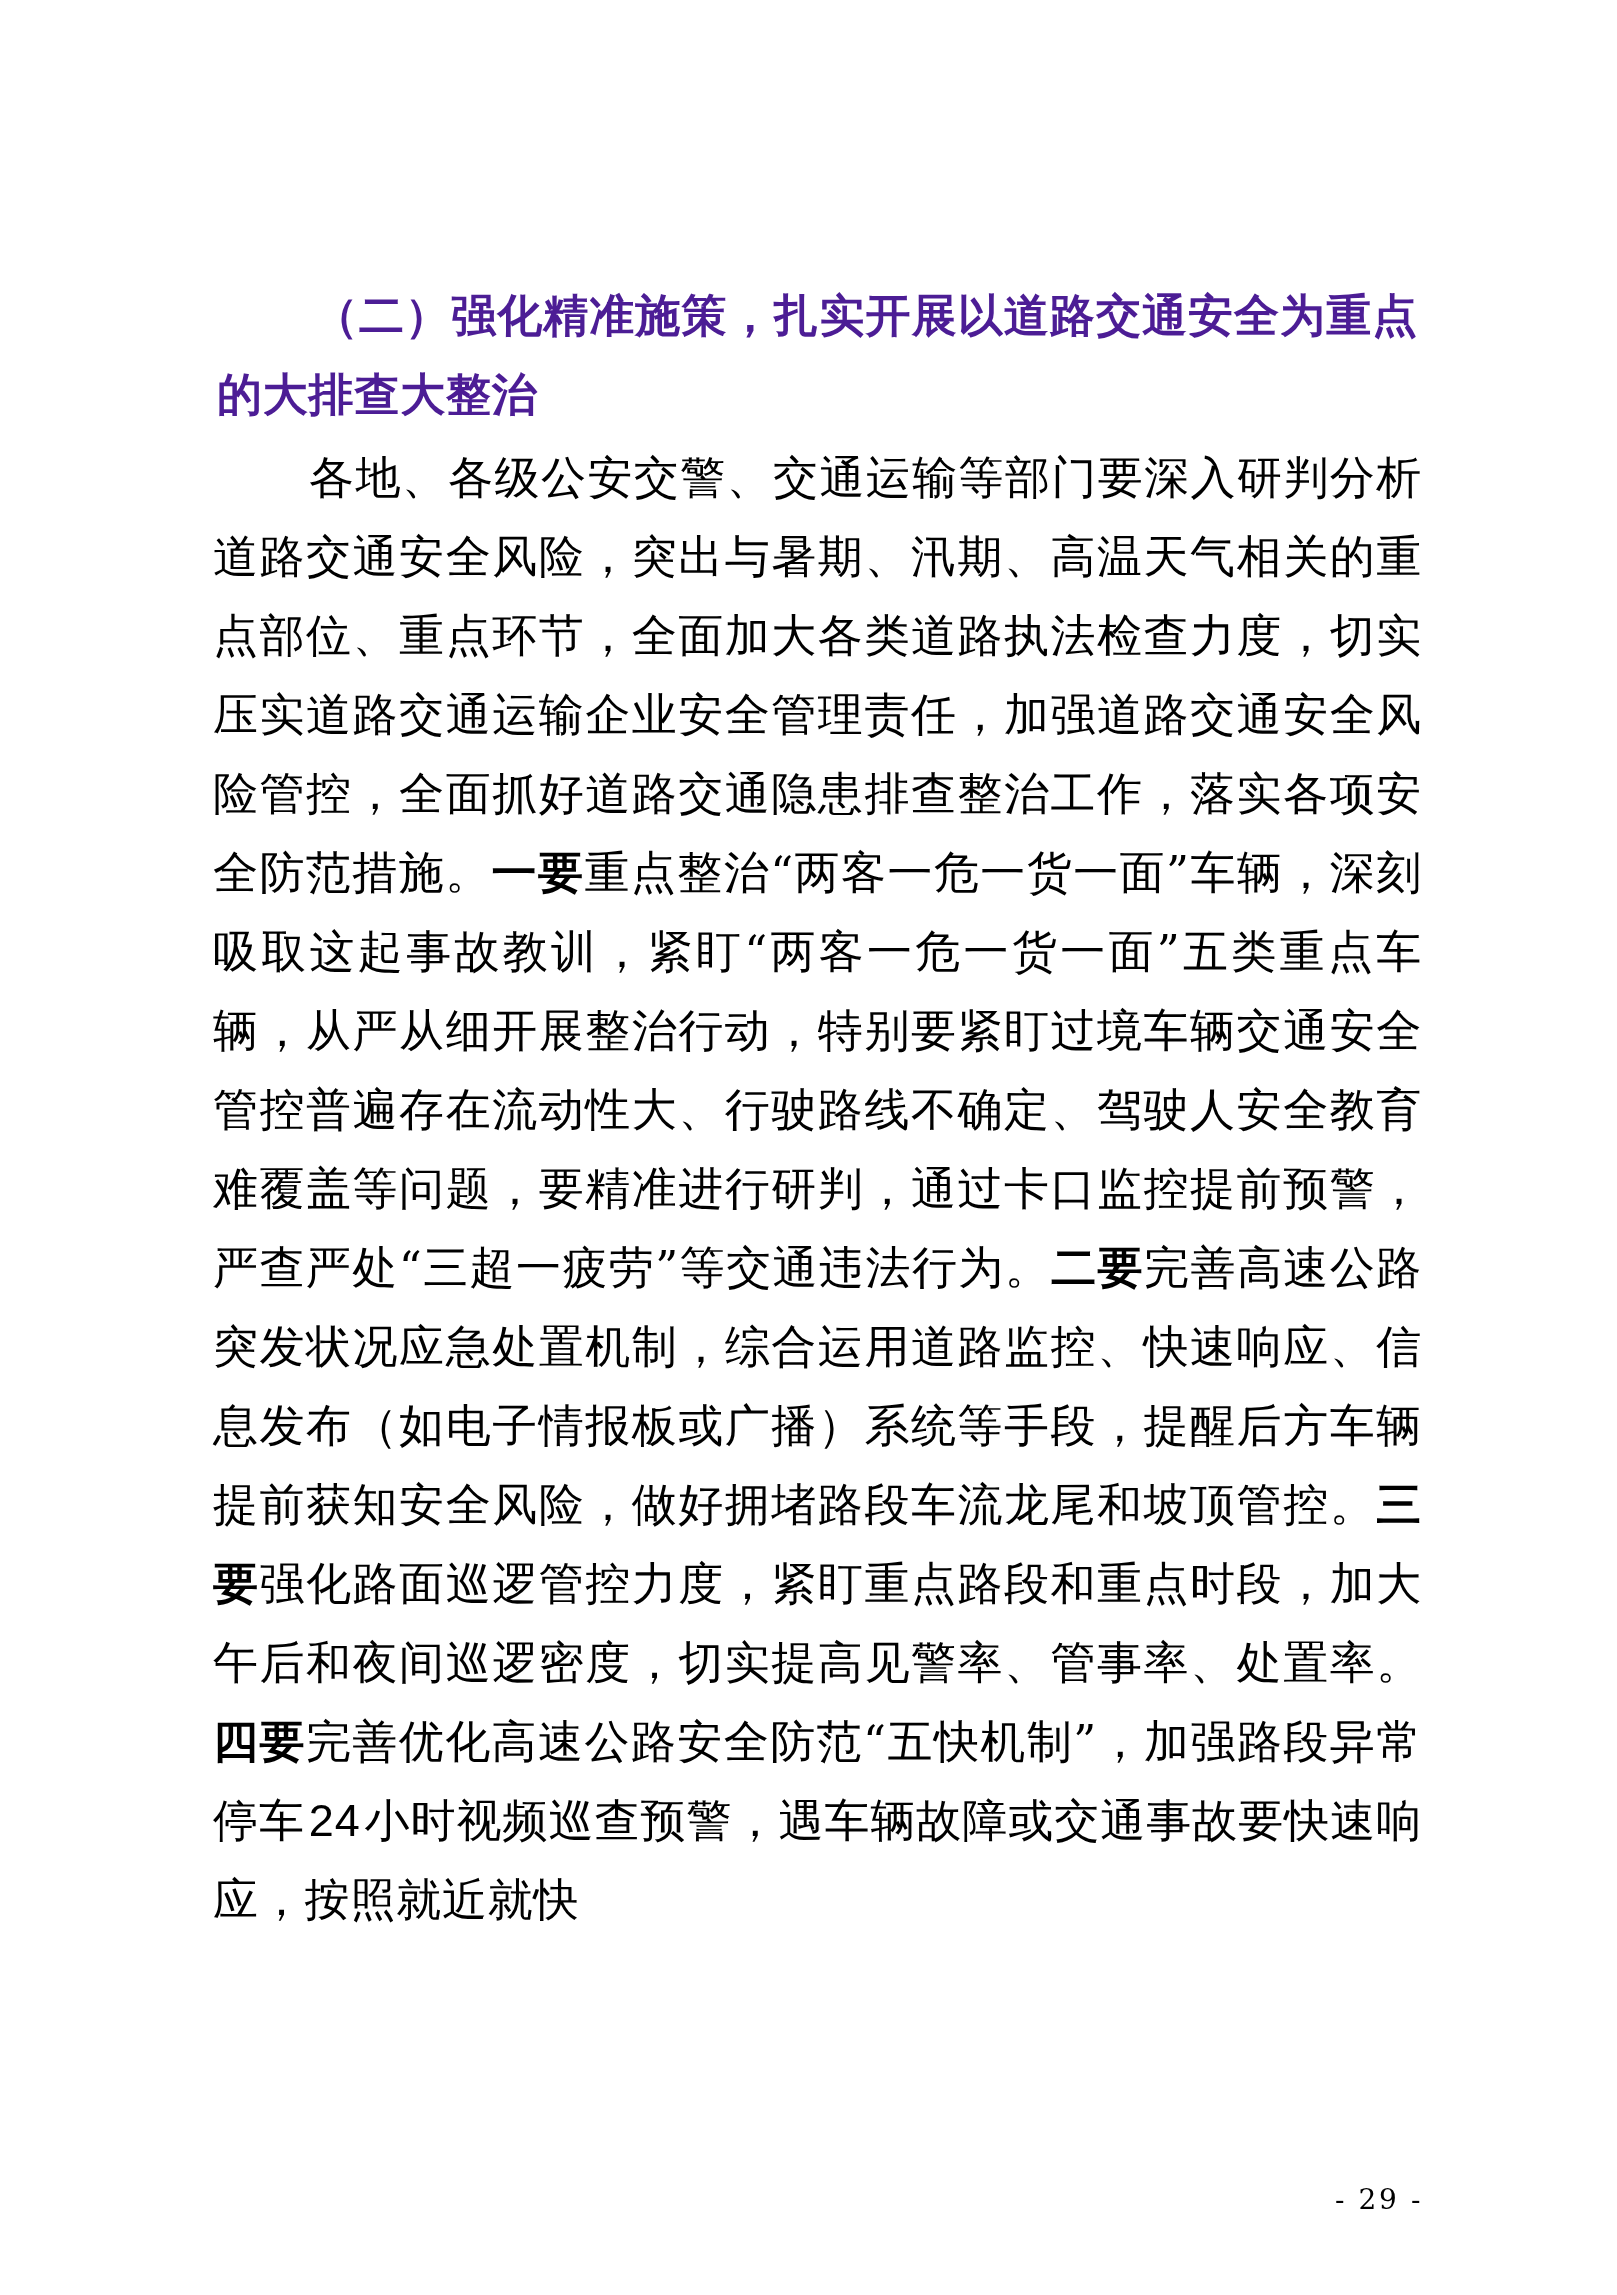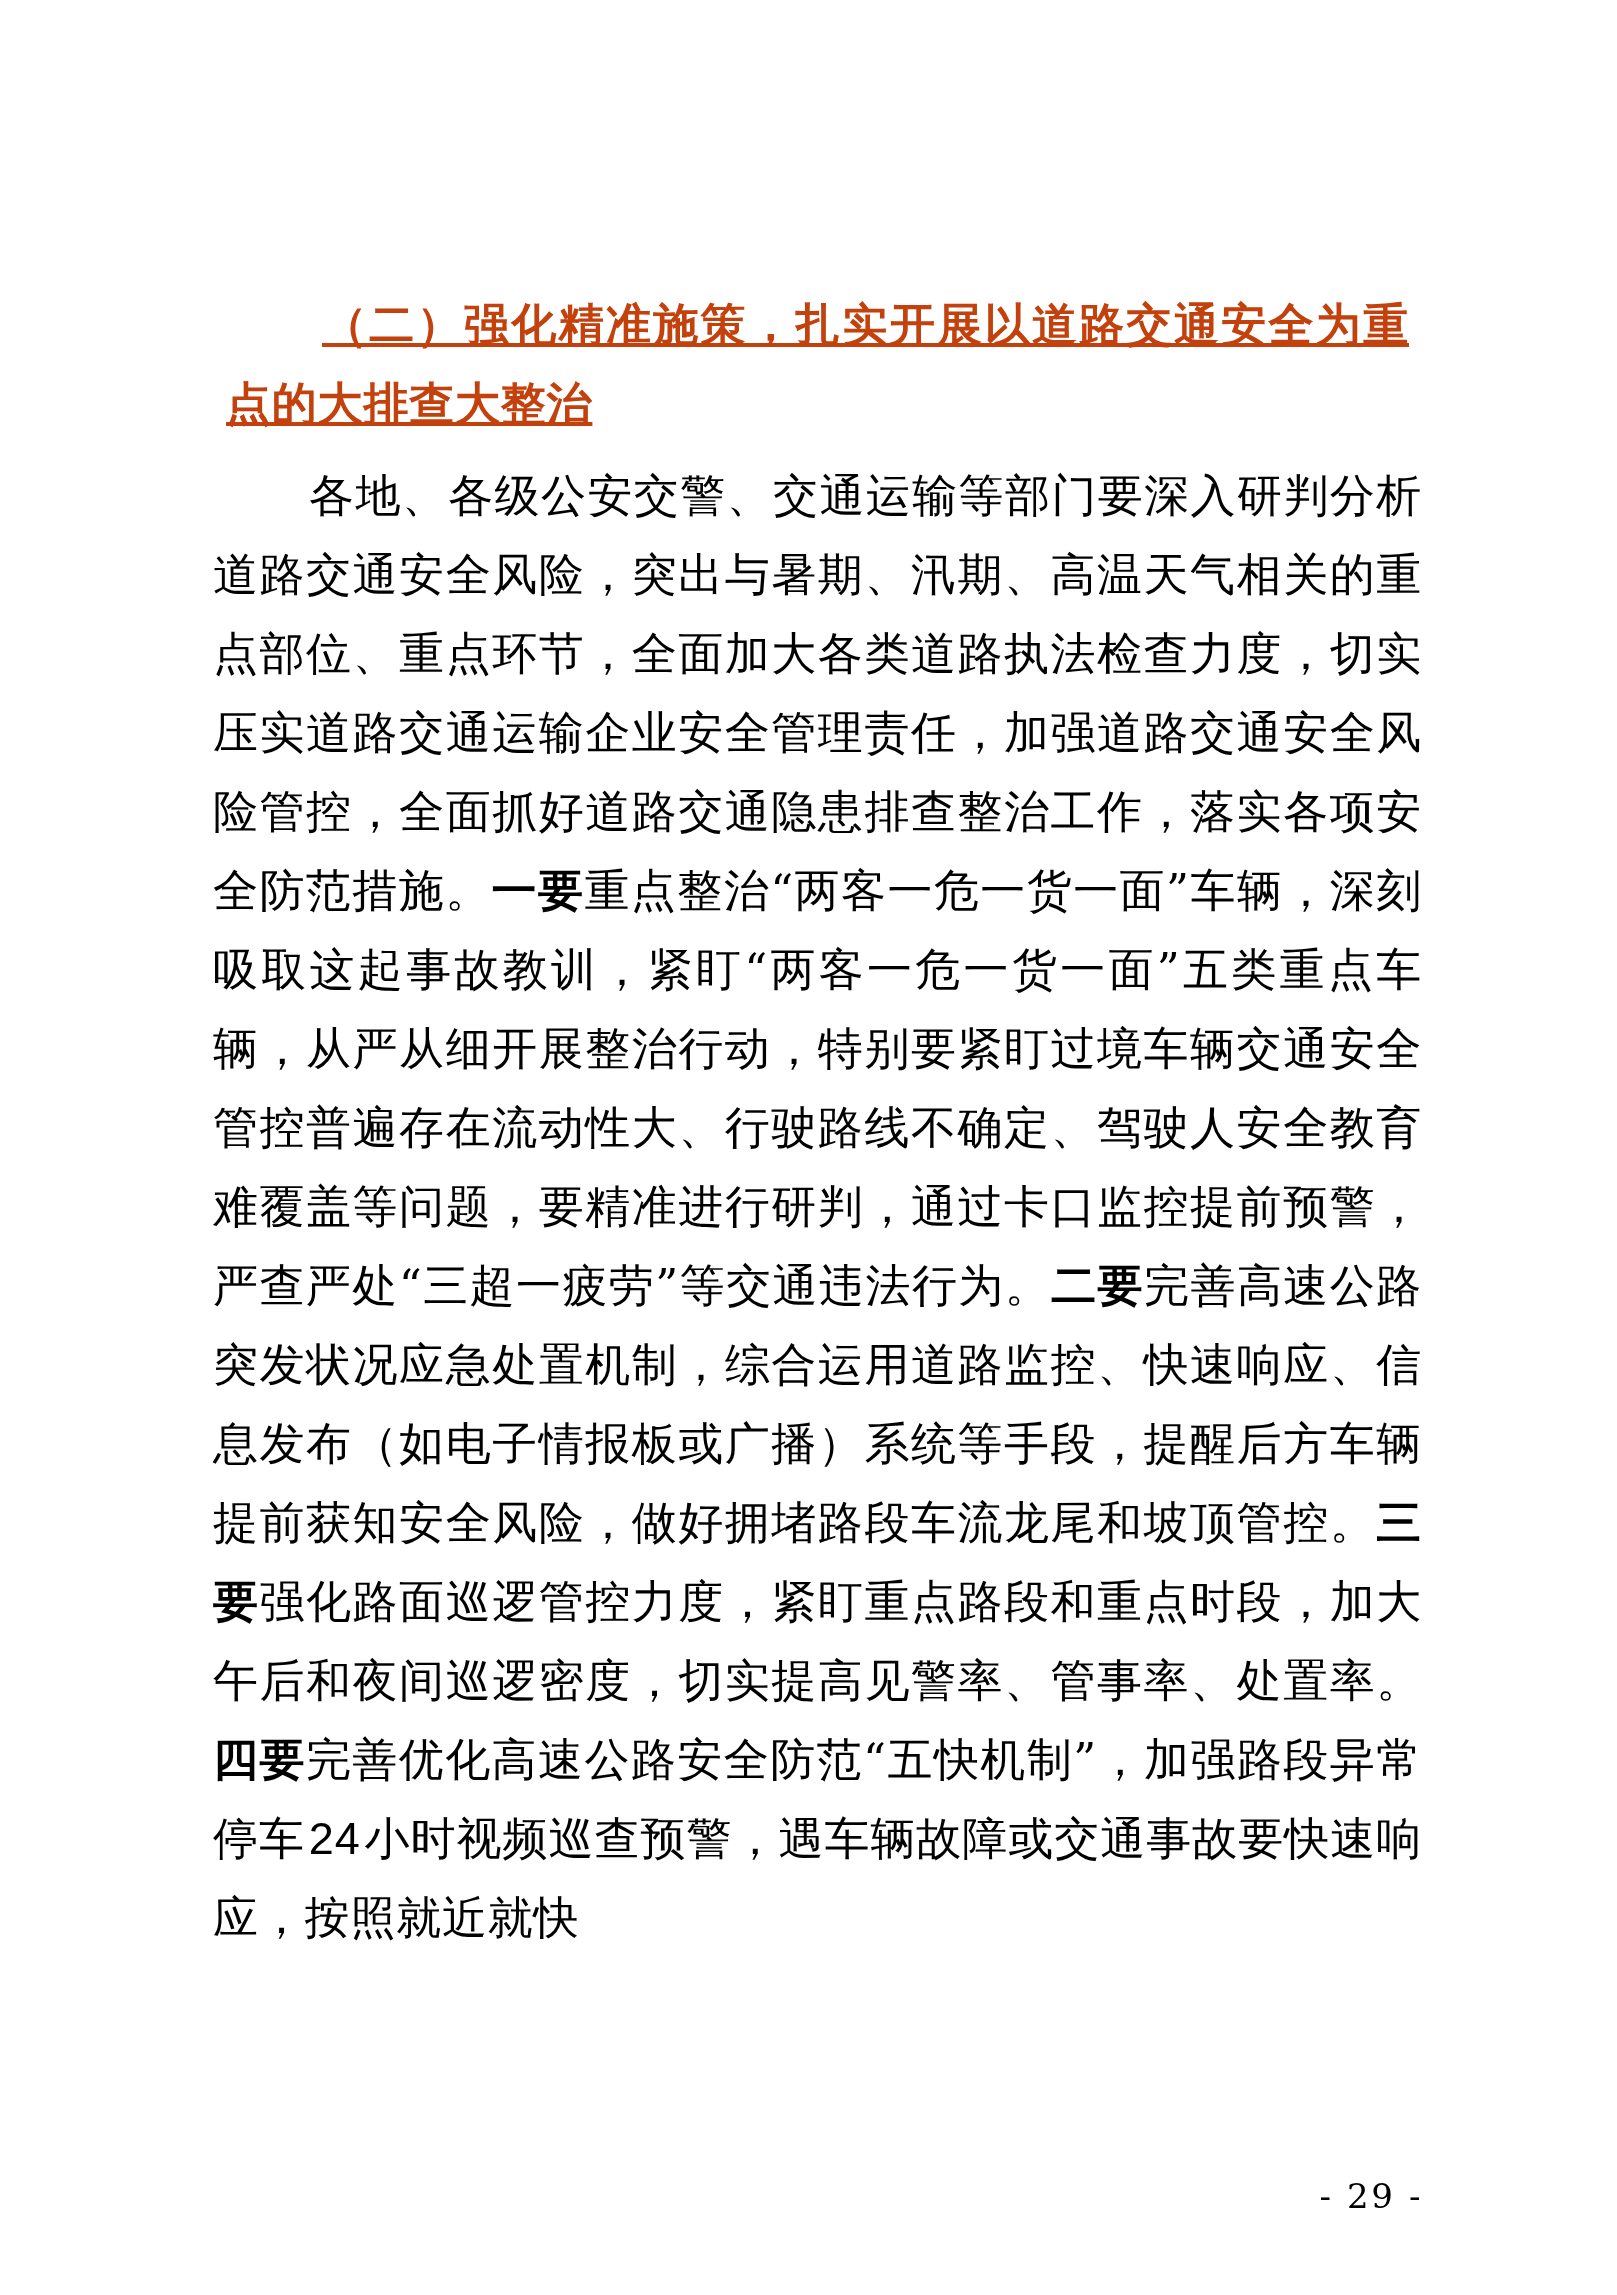--- a/index.html
+++ b/index.html
@@ -36,45 +36,44 @@
     text-indent: 0;
     font-weight: 400;
   }
   .para.indent {
     text-indent: 96px;
   }
   .heading {
     font-family: "DejaVu Serif", "Liberation Serif", serif;
     font-size: 45px;
     line-height: 79px;
-    color: #c2410c;
+    color: #4c1d95;
     text-align: justify;
     text-justify: inter-character;
     letter-spacing: 0.8px;
     text-indent: 96px;
     font-weight: 600;
-    margin: 13px;
-    text-decoration: underline;
+    margin: 4px;
   }
   b.emph {
     font-weight: 700;
     letter-spacing: 0.8px;
   }
   .latin {
     font-family: Liberation Sans, sans-serif;
     padding: 0 3.9px;
   }
   .page-footer {
     position: absolute;
     left: 0;
     right: 195px;
     bottom: 79px;
     text-align: right;
     font-family: "DejaVu Serif", "Liberation Serif", serif;
-    font-size: 34px;
+    font-size: 28px;
     color: #000000;
     letter-spacing: 2.6px;
   }
 </style>
 </head>
 <body>
 
 <div class="page">
 
   <div class="text-block">

